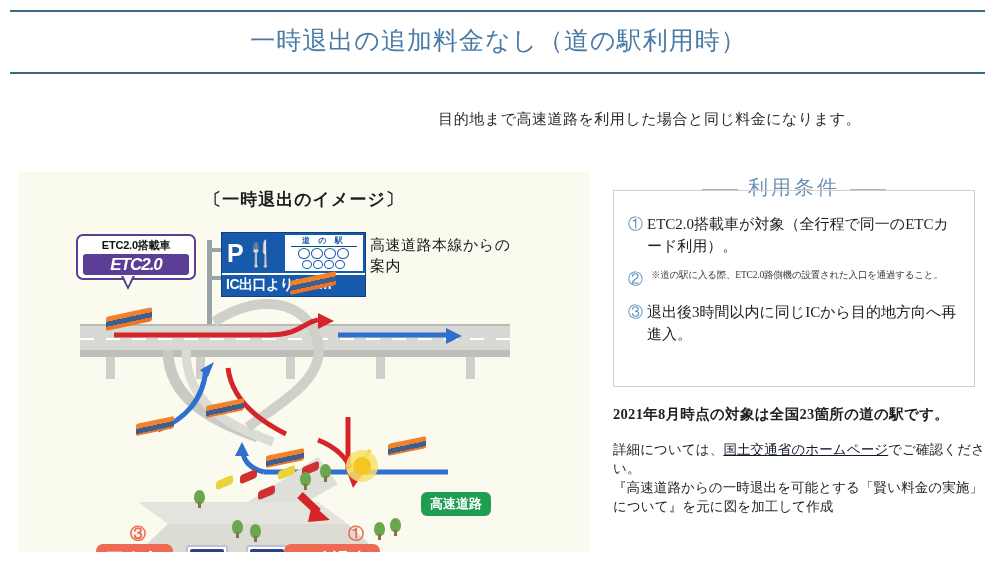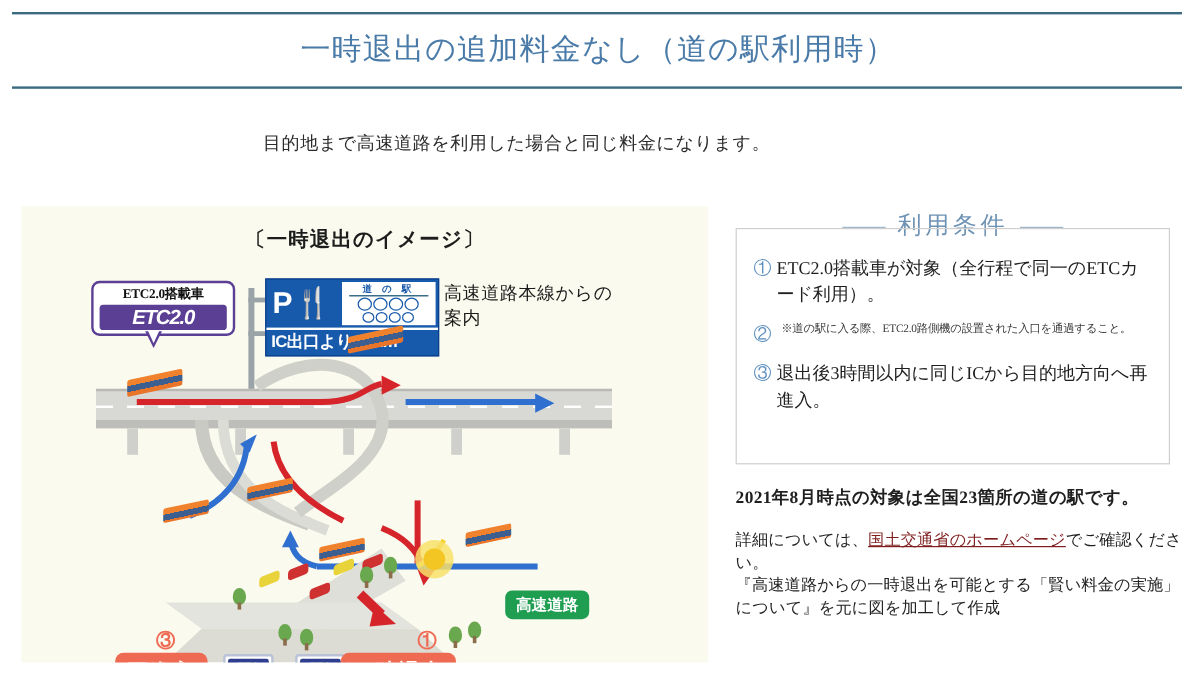--- a/index.html
+++ b/index.html
@@ -36,21 +36,21 @@
     letter-spacing: 1px;
     color: #4a7ba8;
     font-family: "Liberation Serif", "DejaVu Serif", serif;
     white-space: nowrap;
   }
 
   .lede {
     position: absolute;
     left: 0; top: 110px;
     width: 861px;
-    text-align: center;
+    text-align: right;
     font-size: 15px;
     color: #2b2b2b;
     letter-spacing: .5px;
   }
 
   
   .diagram {
     position: absolute;
     left: 18px; top: 172px;
     width: 572px; height: 380px;
@@ -75,21 +75,21 @@
     left: 58px; top: 62px;
     width: 116px;
     border: 2px solid #5a3f95;
     border-radius: 7px;
     background: #ffffff;
     padding: 2px 0 3px;
     text-align: center;
   }
   .etc-callout .cap {
     font-size: 11px;
-    font-family: Liberation Serif, serif;
+    font-family: Liberation Sans, sans-serif;
     font-weight: bold;
     color: #111;
     letter-spacing: -0.2px;
     display: block;
     line-height: 14px;
   }
   .etc-badge {
     margin: 2px 5px 0;
     background: #5a3f95;
     border-radius: 3px;
@@ -387,21 +387,21 @@
   .below-2 {
     position: absolute;
     left: 613px; top: 440px;
     width: 372px;
     font-size: 13.5px;
     line-height: 19px;
     color: #1f1f1f;
     letter-spacing: .1px;
   }
   .below-2 a {
-    color: #7f1d1d;
+    color: #0f172a;
     text-decoration: underline;
   }
 </style>
 </head>
 <body>
 
 <div class="rule rule-top"></div>
 <div class="page-title">一時退出の追加料金なし（道の駅利用時）</div>
 <div class="rule rule-bottom"></div>
 <div class="lede">目的地まで高速道路を利用した場合と同じ料金になります。</div>

